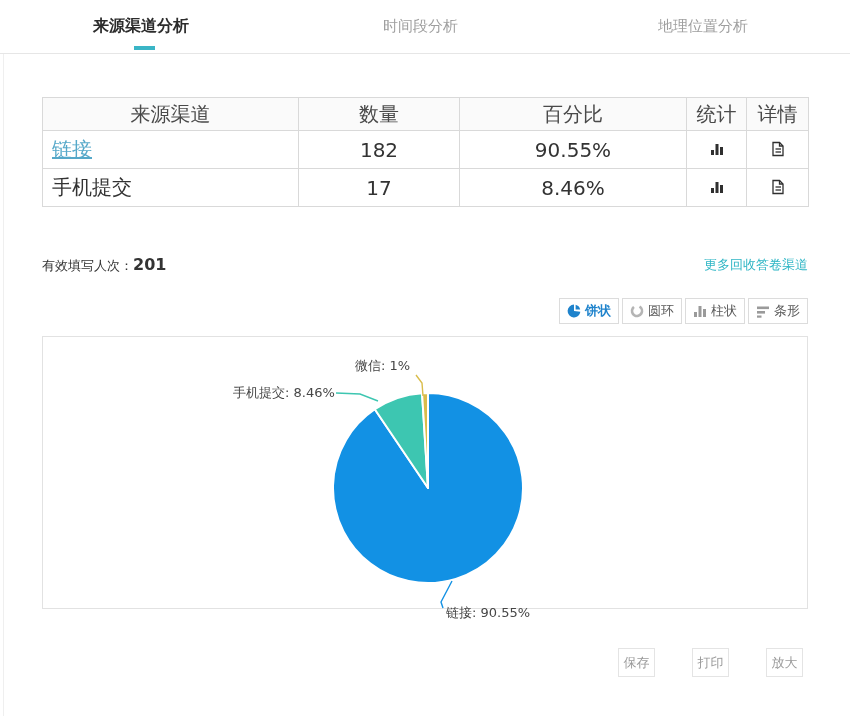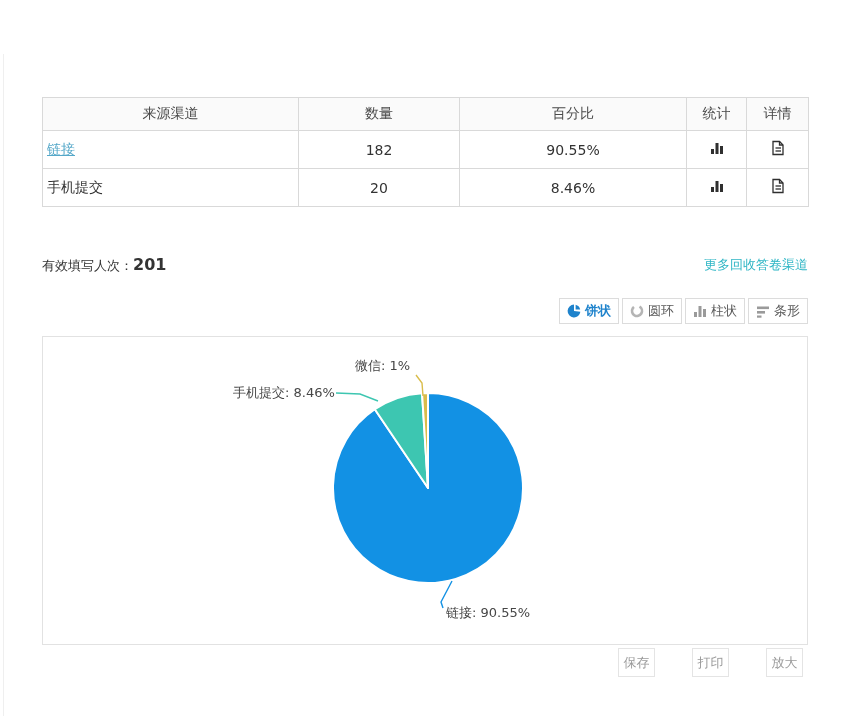--- a/index.html
+++ b/index.html
@@ -11,55 +11,61 @@
   
   .tabbar { position:absolute; left:0; top:0; width:850px; height:54px; background:#fff; border-bottom:1px solid #e6e6e6; }
   .tab { position:absolute; top:17px; font-size:15px; color:#9f9f9f; cursor:pointer; white-space:nowrap; }
   .tab.active { font-size:16px; font-weight:bold; color:#2c2c2c; }
   .tab1 { left:93px; top:16px; }
   .tab2 { left:383px; }
   .tab3 { left:658px; }
   .tab-underline { position:absolute; left:134px; top:46px; width:21px; height:4px; }
 
   
-  .table { position:absolute; left:42px; top:97px; width:766px; border-collapse:collapse; table-layout:fixed; font-size:14px; }
+  .table { position:absolute; left:42px; top:97px; width:766px; border-collapse:collapse; table-layout:fixed; font-size:20px; }
   .table th, .table td { border:1px solid #d9d9d9; text-align:center; }
   .table th { height:33px; background:#fafafa; font-weight:normal; color:#4a4a4a; }
   .table td { height:38px; color:#333; }
-  .table td.chan { text-align:left; padding-left:4px; }
+  .table td.chan { text-align:left; padding-left:9px; }
   .col-c1{width:256px} .col-c2{width:161px} .col-c3{width:227px} .col-c4{width:60px} .col-c5{width:62px}
   a.chan-link { color:#55a8c9; text-decoration:underline; cursor:pointer; }
   .icon-btn { display:inline-block; cursor:pointer; line-height:0; }
 
   
   .meta { position:absolute; left:42px; top:255px; width:766px; height:20px; font-size:13px; color:#333; }
   .meta .count { font-weight:bold; font-size:16px;margin-top:16px; }
   .more-link { position:absolute; right:0; top:1px; font-size:13px; color:#2fb6c5; cursor:pointer; }
 
   
   .chart-toolbar { position:absolute; top:298px; right:42px; height:26px; display:flex; gap:3px; }
   .ct-btn { display:flex; align-items:center; gap:4px; padding:0 7px; height:26px; background:#fff;
             border:1px solid #dcdcdc; font-size:13px; color:#5a5a5a; cursor:pointer; }
   .ct-btn.active { color:#1f83cc; font-weight:bold; }
 
   
-  .chart-panel { position:absolute; left:42px; top:336px; width:766px; height:309px; border:1px solid #e2e2e2; background:#fff;text-decoration:underline; }
+  .chart-panel { position:absolute; left:42px; top:336px; width:766px; height:273px; border:1px solid #e2e2e2; background:#fff;text-decoration:underline; }
   .pie-label { font-size:13px; fill:#464646; }
 
   
   .footer-btns { position:absolute; top:648px; right:47px; display:flex;gap:38px; }
   .f-btn { width:37px; height:29px; background:#fff; border:1px solid #e4e4e4; margin-left:-1px;
            font-size:13px; color:#9a9a9a; display:flex; align-items:center; justify-content:center; cursor:pointer; }
 </style>
 </head>
 <body>
 
 <div class="page">
   <div class="page-edge"></div>
 
+  <div class="tabbar">
+    <div class="tab tab1 active">来源渠道分析</div>
+    <div class="tab tab2">时间段分析</div>
+    <div class="tab tab3">地理位置分析</div>
+    <div class="tab-underline" style="background:#3ab5c6"></div>
+  </div>
 
   <table class="table">
     <colgroup>
         <col class="col-c1">
         <col class="col-c2">
         <col class="col-c3">
         <col class="col-c4">
         <col class="col-c5">
       </colgroup>
     <tbody>
@@ -85,21 +91,21 @@
         <svg width="16" height="16" viewBox="0 0 16 16" fill="none" stroke="#2f2f2f" stroke-width="1.3">
                 <path d="M3,1.5 h6.5 l3.5,3.5 v9.5 h-10 z"></path>
                 <path d="M9.5,1.5 v3.5 h3.5"></path>
                 <line x1="5.5" y1="8" x2="11" y2="8"></line>
                 <line x1="5.5" y1="11" x2="11" y2="11"></line>
               </svg>
       </span></td>
     </tr>
     <tr>
       <td class="chan">手机提交</td>
-      <td>20</td>
+      <td>17</td>
       <td>8.46%</td>
       <td><span class="icon-btn">
         <svg width="16" height="16" viewBox="0 0 16 16">
                 <rect x="2" y="9" width="3" height="5" fill="#2f2f2f"></rect>
                 <rect x="6.5" y="3" width="3" height="11" fill="#2f2f2f"></rect>
                 <rect x="11" y="6" width="3" height="8" fill="#2f2f2f"></rect>
               </svg>
       </span></td>
       <td><span class="icon-btn">
         <svg width="16" height="16" viewBox="0 0 16 16" fill="none" stroke="#2f2f2f" stroke-width="1.3">

